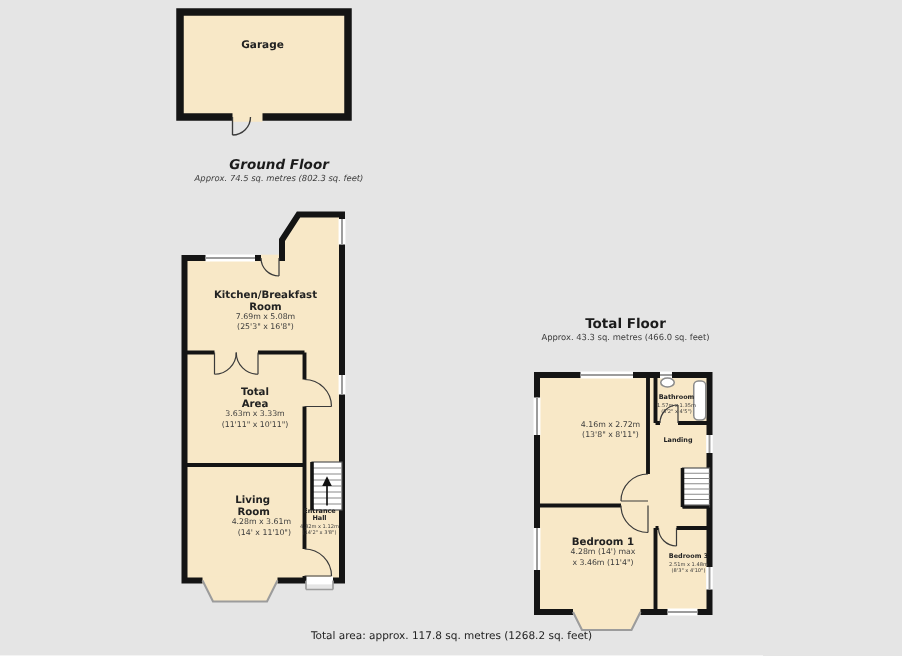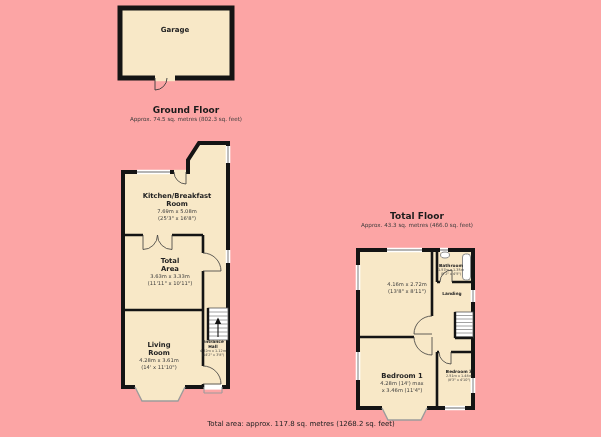--- a/index.html
+++ b/index.html
@@ -1,16 +1,16 @@
 <!DOCTYPE html>
 <html><head>
 <meta charset="utf-8">
 <style>
   html,body{margin:0;padding:0;background:#fff;}
-  .canvas{position:relative;width:601px;height:437px;background:#fca5a5;overflow:hidden;
+  .canvas{position:relative;width:601px;height:437px;background:#e5e5e5;overflow:hidden;
           font-family:"DejaVu Sans","Liberation Sans",sans-serif;color:#222;}
   .plan-svg{position:absolute;}
   .lbl{position:absolute;text-align:center;transform:translate(-50%,-50%);color:#2c2c2c;}
   .room-name{display:block;font-weight:bold;font-size:6.8px;line-height:1.18;color:#222;margin:0 auto;}
   .room-dims{display:block;font-size:5.2px;line-height:1.25;color:#3c3c3c;}
   .tiny .room-name{font-size:4.3px;}
   .tiny .room-dims{font-size:3.4px;}
   .floor-title{display:block;font-weight:bold;font-size:9px;line-height:1.1;color:#1b1b1b;}
   .floor-sub{display:block;font-size:5.6px;line-height:1.3;color:#3c3c3c;}
   .garage-name{font-weight:bold;font-size:7px;color:#222;}
@@ -99,38 +99,38 @@
 
     <g>
       <rect x="107" y="74" width="18" height="26" fill="#ffffff" stroke="#555555" stroke-width="0.8"></rect>
       <path d="M107 77.5 H125 M107 81 H125 M107 84.5 H125 M107 88 H125 M107 91.5 H125 M107 95 H125 M107 98.5 H125" stroke="#8a8a8a" stroke-width="0.8"></path>
       <path d="M107 74 V100 M107 100 H125" stroke="#141414" stroke-width="2.4" fill="none"></path>
     </g>
   </svg>
 
   <div class="lbl garage-name" style="left:175px;top:30px;">Garage</div>
 
-  <div class="lbl" style="left:186px;top:115px;width:160px;">
+  <div class="lbl" style="left:186px;top:115px;width:160px;font-style:italic;">
     <span class="floor-title">Ground Floor</span>
     <span class="floor-sub">Approx. 74.5 sq. metres (802.3 sq. feet)</span>
   </div>
 
   <div class="lbl" style="left:177px;top:207px;width:84px;">
     <span class="room-name">Kitchen/Breakfast Room</span>
     <span class="room-dims">7.69m x 5.08m</span>
     <span class="room-dims">(25'3" x 16'8")</span>
   </div>
 
   <div class="lbl" style="left:170px;top:272px;width:70px;">
     <span class="room-name w38">Total Area</span>
     <span class="room-dims">3.63m x 3.33m</span>
     <span class="room-dims">(11'11" x 10'11")</span>
   </div>
 
-  <div class="lbl" style="left:159px;top:356px;width:70px;">
+  <div class="lbl" style="left:159px;top:344px;width:70px;text-align:right;">
     <span class="room-name w42">Living Room</span>
     <span class="room-dims">4.28m x 3.61m</span>
     <span class="room-dims">(14' x 11'10")</span>
   </div>
 
   <div class="lbl tiny" style="left:213px;top:348px;width:32px;">
     <span class="room-name w22">Entrance Hall</span>
     <span class="room-dims">4.32m x 1.12m</span>
     <span class="room-dims">(14'2" x 3'8")</span>
   </div>
@@ -148,21 +148,21 @@
   <div class="lbl tiny" style="left:451px;top:270px;width:34px;">
     <span class="room-name">Bathroom</span>
     <span class="room-dims">1.57m x 1.35m</span>
     <span class="room-dims">(5'2" x 4'5")</span>
   </div>
 
   <div class="lbl tiny" style="left:452px;top:294px;width:34px;">
     <span class="room-name">Landing</span>
   </div>
 
-  <div class="lbl" style="left:402px;top:383px;width:70px;">
+  <div class="lbl" style="left:402px;top:368px;width:70px;">
     <span class="room-name">Bedroom 1</span>
     <span class="room-dims">4.28m (14') max</span>
     <span class="room-dims">x 3.46m (11'4")</span>
   </div>
 
   <div class="lbl tiny" style="left:459px;top:376px;width:34px;">
     <span class="room-name">Bedroom 3</span>
     <span class="room-dims">2.51m x 1.48m</span>
     <span class="room-dims">(8'3" x 4'10")</span>
   </div>

